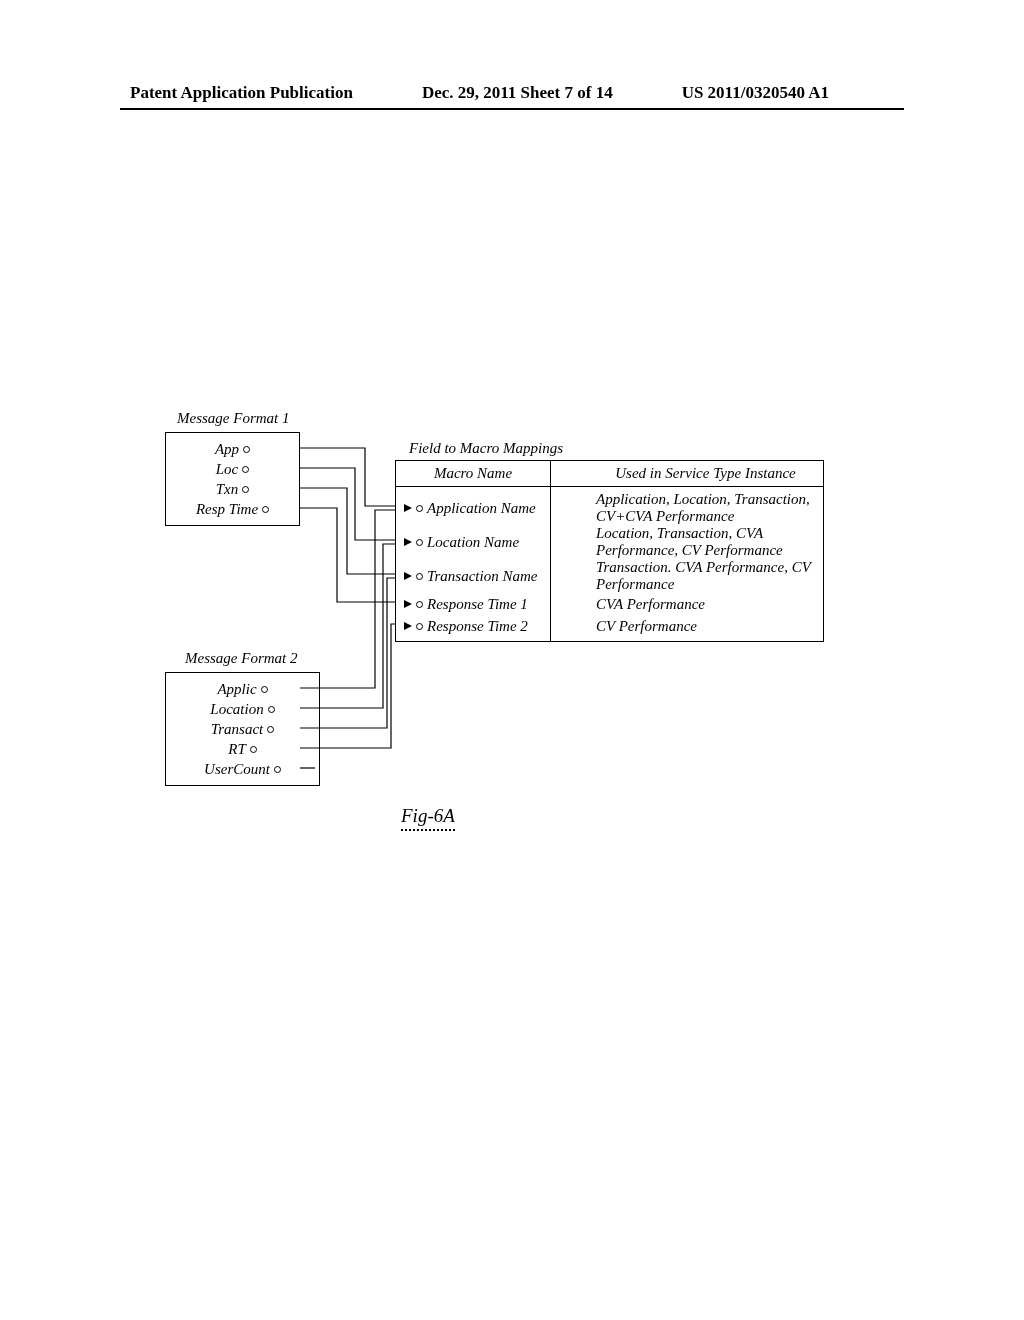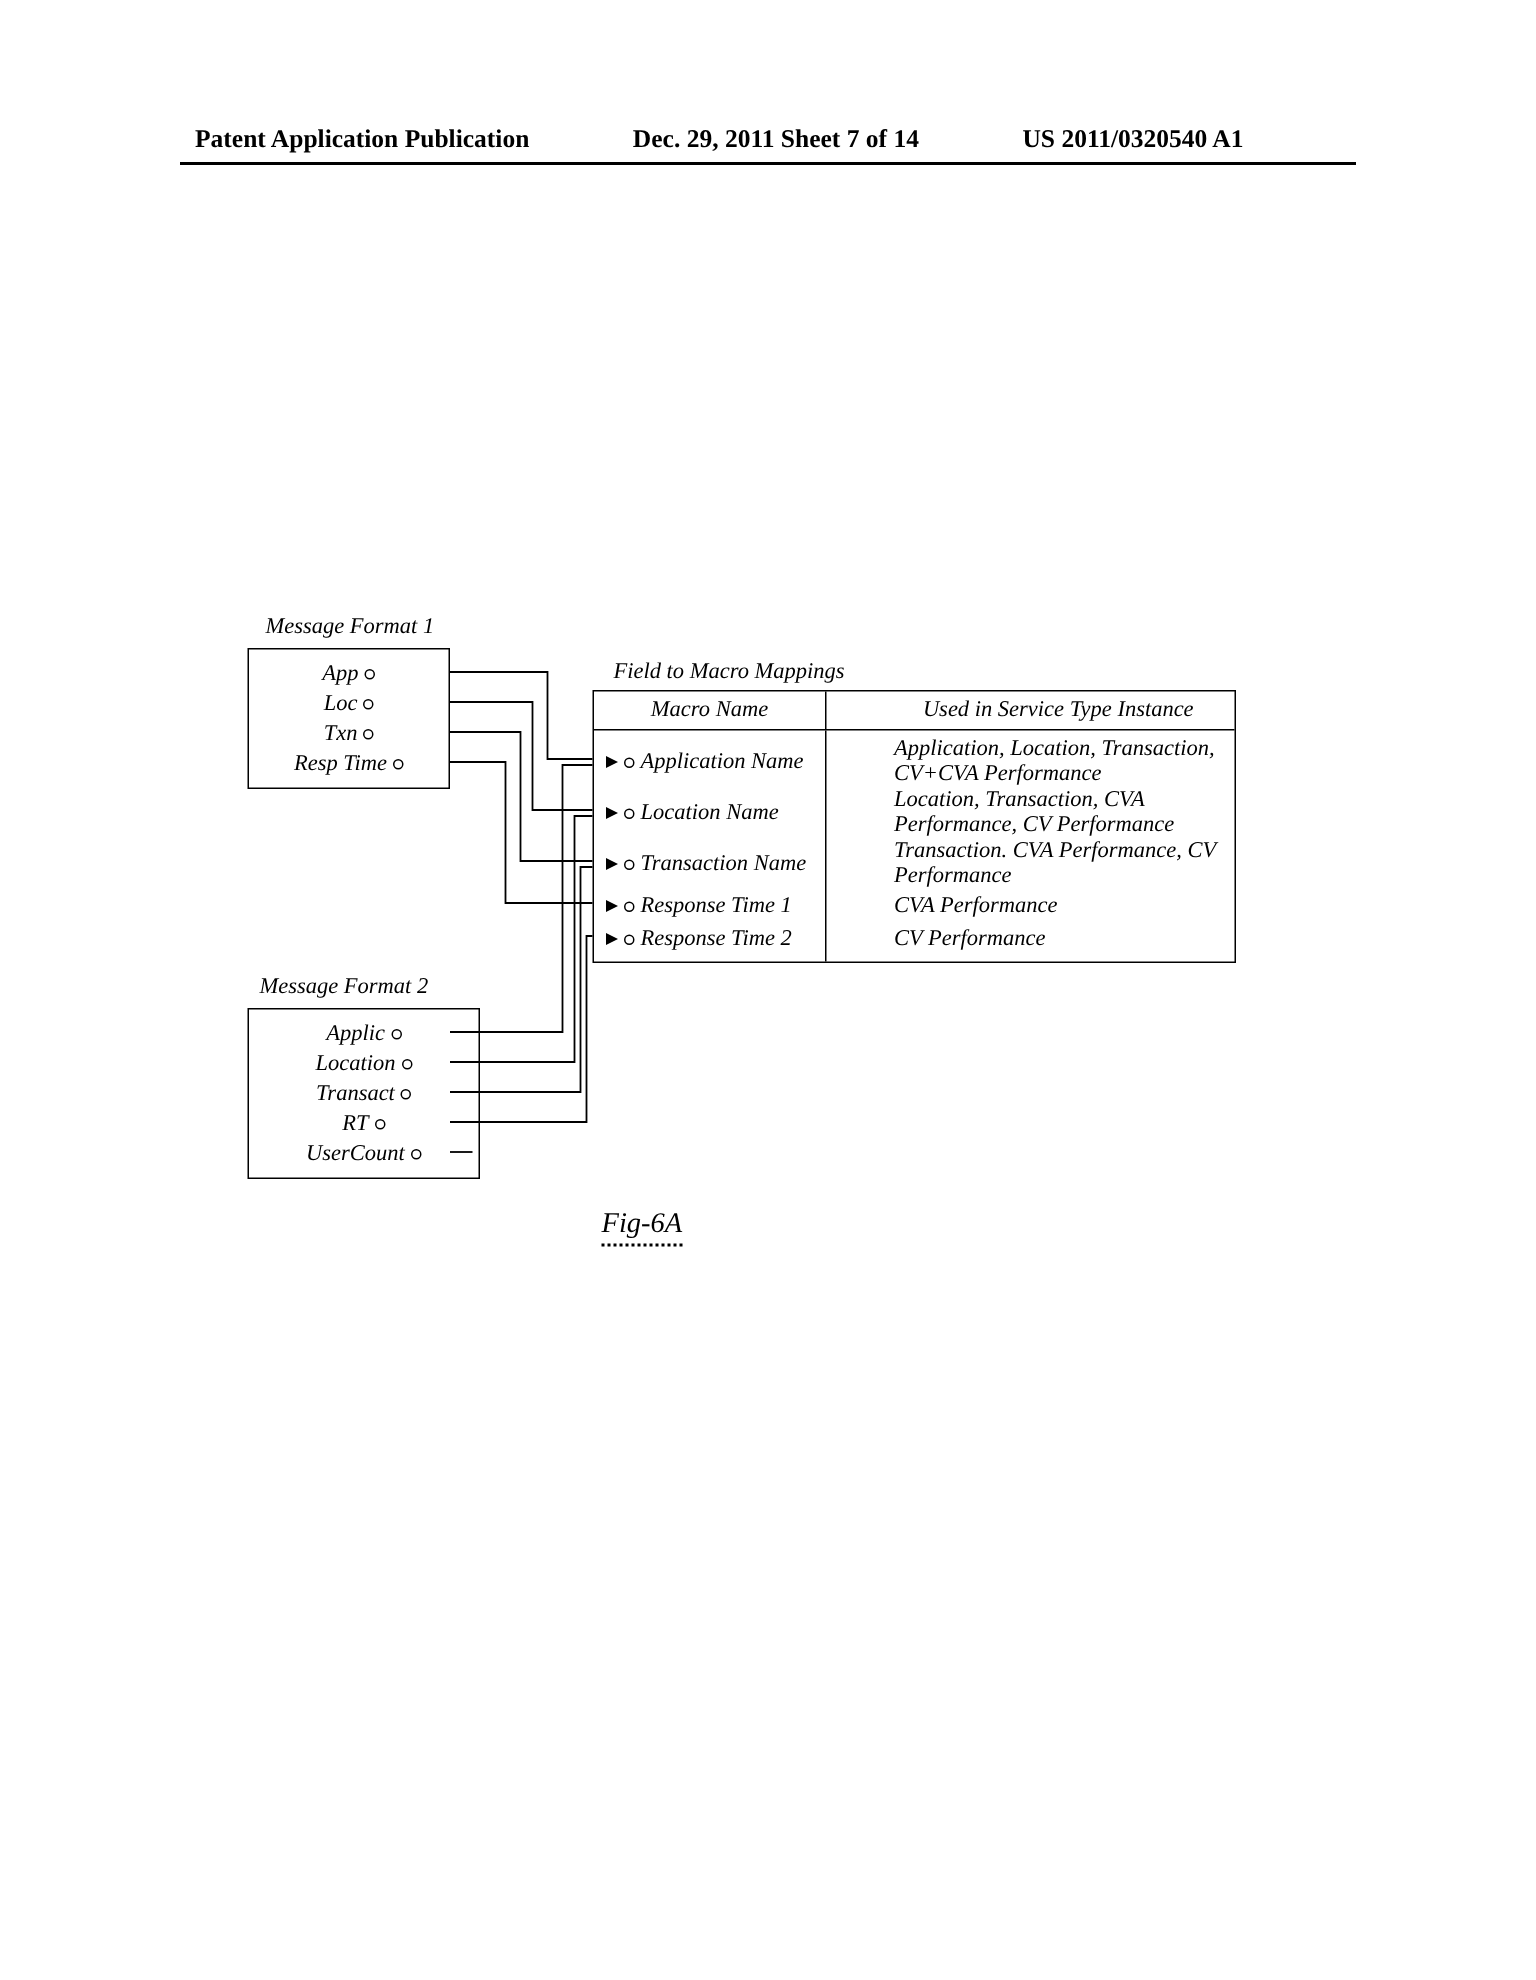--- a/index.html
+++ b/index.html
@@ -39,21 +39,21 @@
     font-size: 15px;
   }
   .msglabel1 {
     position: absolute;
     top: 0;
     left: 12px;
   }
   .msglabel2 {
     position: absolute;
     top: 240px;
-    left: 8px;
+    left: 20px;
   }
   .box {
     position: absolute;
     border: 1.5px solid #000;
     padding: 6px 8px;
     background: #fff;
   }
   .box1 {
     top: 22px;
     left: 0;

